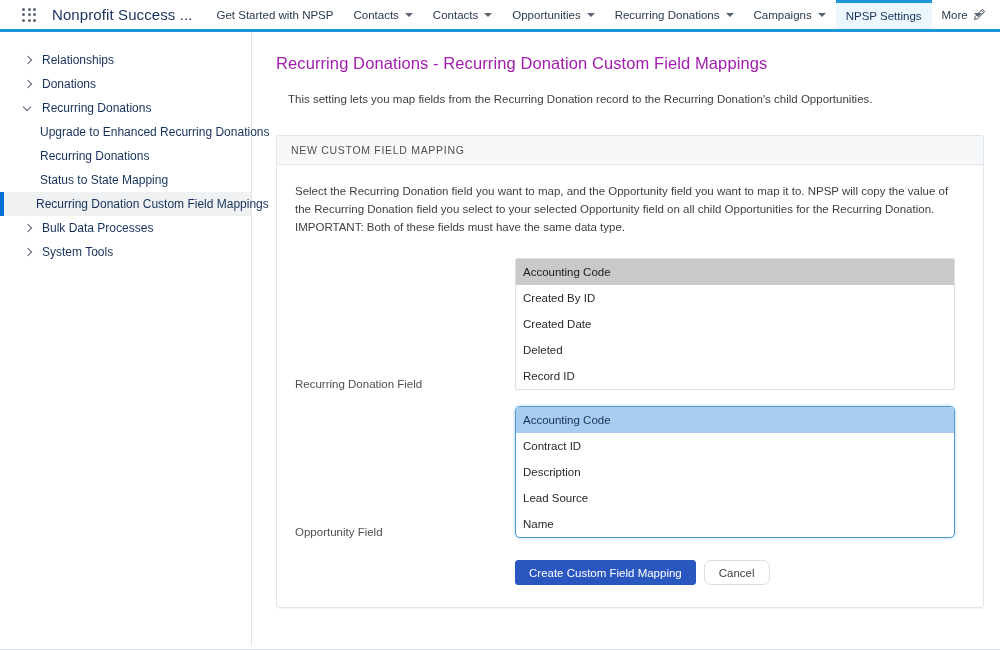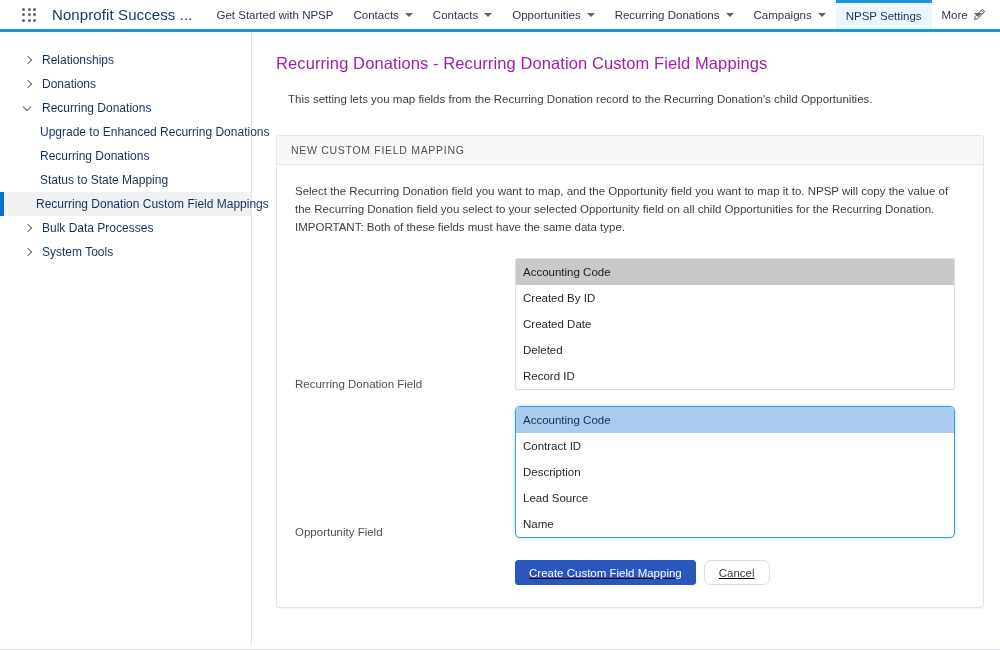--- a/index.html
+++ b/index.html
@@ -241,21 +241,20 @@
   .lb-option.selected-blue {
     background: #a8cdee;
     color: #16325c;
   }
 
   .btn-row {
     display: flex;
     align-items: center;
     margin-top: 22px;
     padding-left: 220px;
-    text-decoration: underline;
   }
   .btn-primary {
     background: #2a56c0;
     color: #fff;
     border: 1px solid #2a56c0;
     border-radius: 3px;
     font-size: 11.5px;
     height: 25px;
     padding: 0 13px;
     cursor: pointer;

